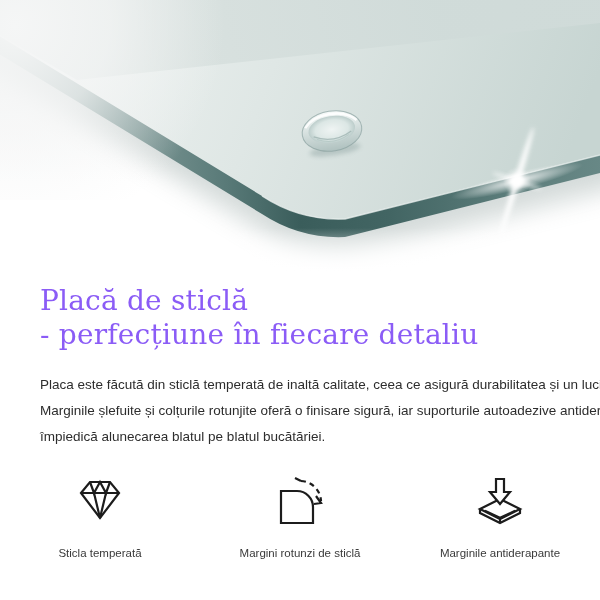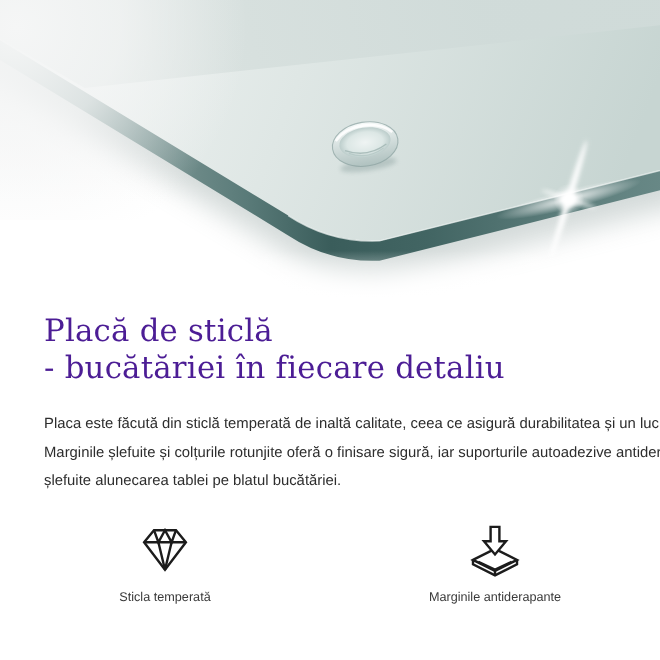--- a/index.html
+++ b/index.html
@@ -2,28 +2,28 @@
 <html><head>
 <meta charset="utf-8">
 <style>
   html,body{margin:0;padding:0;background:#ffffff;}
   .page{position:relative;width:600px;height:600px;background:#ffffff;overflow:hidden;
         font-family:"Liberation Sans",sans-serif;}
   .hero{position:relative;width:600px;height:282px;overflow:hidden;}
   .hero svg{display:block;}
   .content{padding:0 40px;}
   h1.title{margin:2px 0 0 0;font-family:"DejaVu Serif",serif;font-weight:400;
-           font-size:28px;line-height:34px;color:#4c1d95;letter-spacing:0.2px;}
+           font-size:28px;line-height:34px;color:#8b5cf6;letter-spacing:0.2px;}
   h1.title span{display:block;}
   .desc{margin:20px 0 0 0;font-size:13.5px;line-height:26px;color:#2d2d2d;}
   .desc span{display:block;white-space:nowrap;}
   .features{display:flex;margin-top:24px;width:600px;margin-left:-40px;}
   .feature{flex:1 1 0;display:flex;flex-direction:column;align-items:center;}
   .feature svg{width:52px;height:52px;}
-  .feature .flabel{margin-top:10px;font-size:11.5px;line-height:14px;color:#3a3a3a;text-align:center;}
+  .feature .flabel{margin-top:20px;font-size:11.5px;line-height:14px;color:#3a3a3a;text-align:center;}
   .ic{stroke:#1c1c1c;fill:none;stroke-width:2.2;}
 </style>
 </head>
 <body>
 
 <div class="page">
 
   <div class="hero">
     <svg width="600" height="282" viewBox="0 0 600 282">
       <defs>
@@ -114,44 +114,55 @@
 
       <rect x="0" y="0" width="320" height="200" fill="url(#hazeTL)"></rect>
 
       <rect x="0" y="228" width="600" height="54" fill="url(#fadeWhite)"></rect>
     </svg>
   </div>
 
   <div class="content">
     <h1 class="title">
       <span>Placă de sticlă</span>
-      <span>- bucătăriei în fiecare detaliu</span>
+      <span>- perfecțiune în fiecare detaliu</span>
     </h1>
 
     <p class="desc">
       <span>Placa este făcută din sticlă temperată de inaltă calitate, ceea ce asigură durabilitatea și un luciu elegant.</span>
       <span>Marginile șlefuite și colțurile rotunjite oferă o finisare sigură, iar suporturile autoadezive antiderapante</span>
-      <span>șlefuite alunecarea tablei pe blatul bucătăriei.</span>
+      <span>împiedică alunecarea blatul pe blatul bucătăriei.</span>
     </p>
 
     <div class="features">
 
       <div class="feature">
         <svg viewBox="0 0 52 52">
           <g class="ic" stroke-linejoin="miter">
             <path d="M7 19 L16 8 H36 L45 19 L26 44 Z"></path>
             <path d="M7 19 H45"></path>
             <path d="M16 8 L20 19 L26 8 L32 19 L36 8"></path>
             <path d="M20 19 L26 44 L32 19"></path>
           </g>
         </svg>
         <div class="flabel">Sticla temperată</div>
       </div>
 
 
+      <div class="feature">
+        <svg viewBox="0 0 52 52">
+          <g class="ic" stroke-width="2.4">
+            <path d="M7 49 V17 H23 A16 16 0 0 1 39 33 V49 Z"></path>
+            <path d="M27 7 A21 21 0 0 1 47 27" stroke-dasharray="5 4" stroke-width="2.2"></path>
+            <path d="M27 7 L21 4" stroke-width="2.2"></path>
+            <path d="M42 22 L47 29 L40 30" stroke-width="2.2"></path>
+          </g>
+        </svg>
+        <div class="flabel">Margini rotunzi de sticlă</div>
+      </div>
 
       <div class="feature">
         <svg viewBox="0 0 52 52">
           <g class="ic">
             <path d="M6 35 L26 25 L46 35 L26 45 Z" fill="#ffffff"></path>
             <path d="M6 35 V39 L26 49 L46 39 V35"></path>
             <path d="M26 45 V49"></path>
             <path d="M11 36.5 L26 43.5 L41 36.5" stroke-width="1.6"></path>
             <path d="M22 5 H30 V18 H36 L26 30 L16 18 H22 Z" fill="#ffffff"></path>
           </g>

